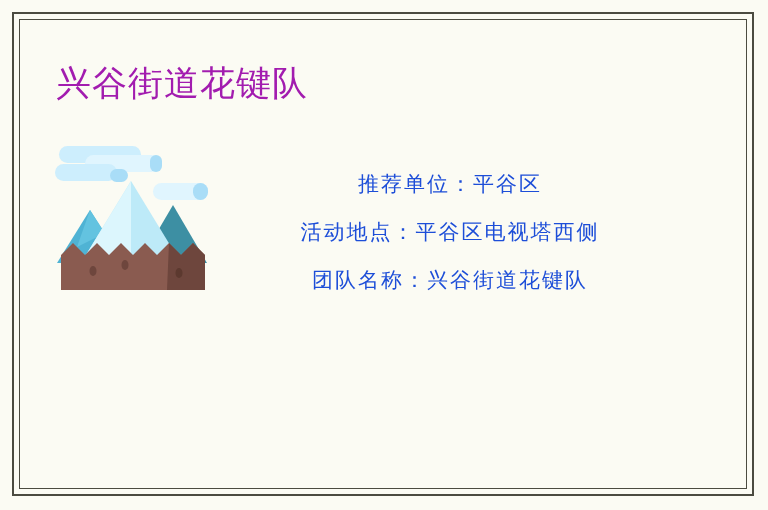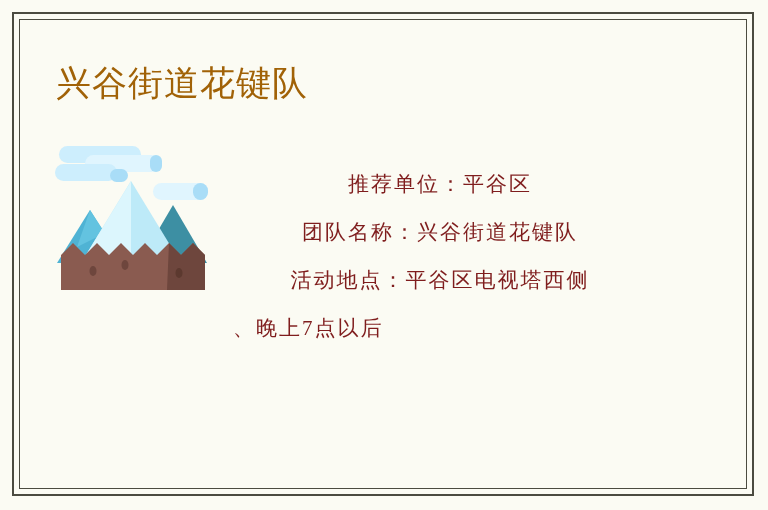--- a/index.html
+++ b/index.html
@@ -43,21 +43,21 @@
     border: 1px solid #4b4b40;
     box-sizing: border-box;
   }
 
   .title {
     position: absolute;
     left: 56px;
     top: 60px;
     font-size: 35px;
     line-height: 46px;
-    color: #a16207;
+    color: #a21caf;
     letter-spacing: 1px;
     font-family: "Liberation Sans", sans-serif;
     white-space: nowrap;
   }
 
   
   .illustration {
     position: absolute;
     left: 55px;
     top: 143px;
@@ -66,26 +66,26 @@
   }
   .illustration svg {
     display: block;
     width: 156px;
     height: 152px;
   }
 
   
   .info-block {
     position: absolute;
-    left: 215px;
+    left: 225px;
     top: 160px;
     width: 450px;
     text-align: center;
     font-family: "Liberation Serif", serif;
-    color: #7f1d1d;
+    color: #1d4ed8;
   }
   .info-line {
     font-size: 21px;
     line-height: 48px;
     letter-spacing: 2px;
     white-space: nowrap;
     font-family: "Liberation Serif", serif;
   }
   .info-line.wrap-tail {
     text-align: left;
@@ -126,18 +126,17 @@
                L102,112 L114,100 L126,112 L138,100 L150,112 L150,147 L6,147 Z" fill="#8a5b50"></path>
       <path d="M114,100 L126,112 L138,100 L150,112 L150,147 L112,147 Z" fill="#6e463d"></path>
       <ellipse cx="38" cy="128" rx="3.5" ry="5" fill="#6e463d"></ellipse>
       <ellipse cx="70" cy="122" rx="3.5" ry="5" fill="#6e463d"></ellipse>
       <ellipse cx="124" cy="130" rx="3.5" ry="5" fill="#5c392f"></ellipse>
     </svg>
   </div>
 
   <div class="info-block">
     <div class="info-line">推荐单位：平谷区</div>
+    <div class="info-line">活动地点：平谷区电视塔西侧</div>
     <div class="info-line">团队名称：兴谷街道花键队</div>
-    <div class="info-line">活动地点：平谷区电视塔西侧</div>
-    <div class="info-line wrap-tail">、晚上7点以后</div>
   </div>
 
 </div>
 
 </body></html>

